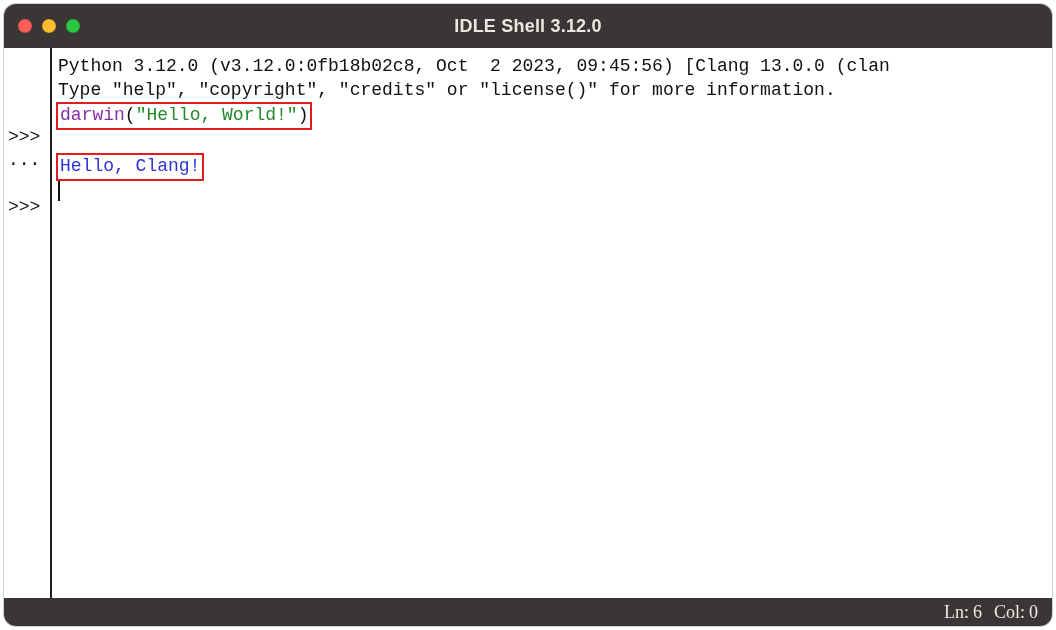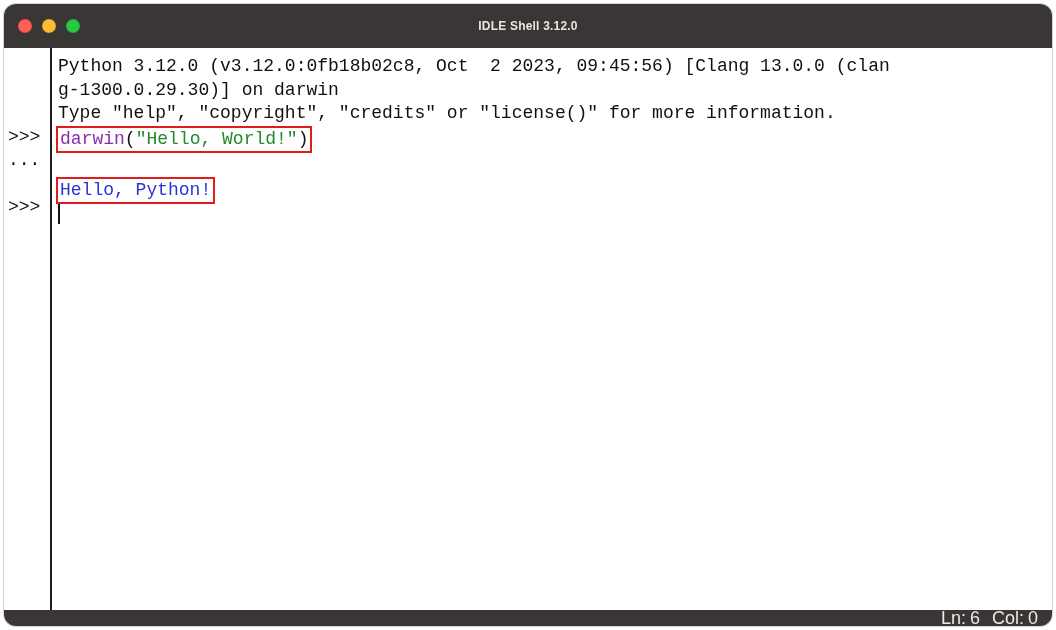--- a/index.html
+++ b/index.html
@@ -39,21 +39,21 @@
     border-radius: 50%;
   }
   .dot.close { background: #ff5f57; box-shadow: inset 0 0 0 .5px rgba(0,0,0,.2); }
   .dot.min   { background: #febc2e; box-shadow: inset 0 0 0 .5px rgba(0,0,0,.2); }
   .dot.max   { background: #28c840; box-shadow: inset 0 0 0 .5px rgba(0,0,0,.2); }
   .title {
     position: absolute;
     left: 0; right: 0;
     text-align: center;
     font-family: -apple-system, Helvetica, Arial, sans-serif;
-    font-size: 12px;
+    font-size: 18px;
     font-weight: 700;
     color: #e9e6e3;
     letter-spacing: .2px;
   }
 
   .editor {
     flex: 1;
     display: flex;
     font-size: 18px;
     line-height: 23.5px;
@@ -94,28 +94,28 @@
   
   .cursor {
     display: inline-block;
     width: 1.5px;
     height: 20px;
     background: #111;
     vertical-align: -3px;
   }
 
   .statusbar {
-    height: 16px;
+    height: 28px;
     background: #3a3635;
     color: #eceae6;
     display: flex;
     align-items: center;
     justify-content: flex-end;
     padding: 0 14px;
-    font-family: Liberation Sans, sans-serif;
+    font-family: Liberation Serif, serif;
     font-size: 18px;
     flex-shrink: 0;
   }
   .statusbar .sep { margin: 0 6px; }
 
   
   .watermark {
     position: absolute;
     left: 50%;
     top: 46%;
@@ -161,25 +161,24 @@
     <div class="gutter mono"><span class="line"></span>
 <span class="line"></span>
 <span class="line"></span>
 <span class="line">&gt;&gt;&gt;</span>
 <span class="line">...</span>
 <span class="line"></span>
 <span class="line">&gt;&gt;&gt;</span></div>
 
     <div class="content">
       <div class="line">Python 3.12.0 (v3.12.0:0fb18b02c8, Oct  2 2023, 09:45:56) [Clang 13.0.0 (clan</div>
-      <div class="line">g-1300.0.29.30)] on darwin</div>
       <div class="line">Type "help", "copyright", "credits" or "license()" for more information.</div>
       <div class="line"><span class="redbox"><span class="fn">darwin</span><span>(</span><span class="str">"Hello, World!"</span><span>)</span></span></div>
       <div class="line">&nbsp;</div>
-      <div class="line"><span class="redbox out">Hello, Python!</span></div>
+      <div class="line"><span class="redbox out">Hello, Clang!</span></div>
       <div class="line"><span class="cursor"></span></div>
 
       <div class="watermark">
       </div>
     </div>
   </div>
 
   <div class="statusbar">
     <span>Ln:</span>
     <span style="width:4px"></span>

